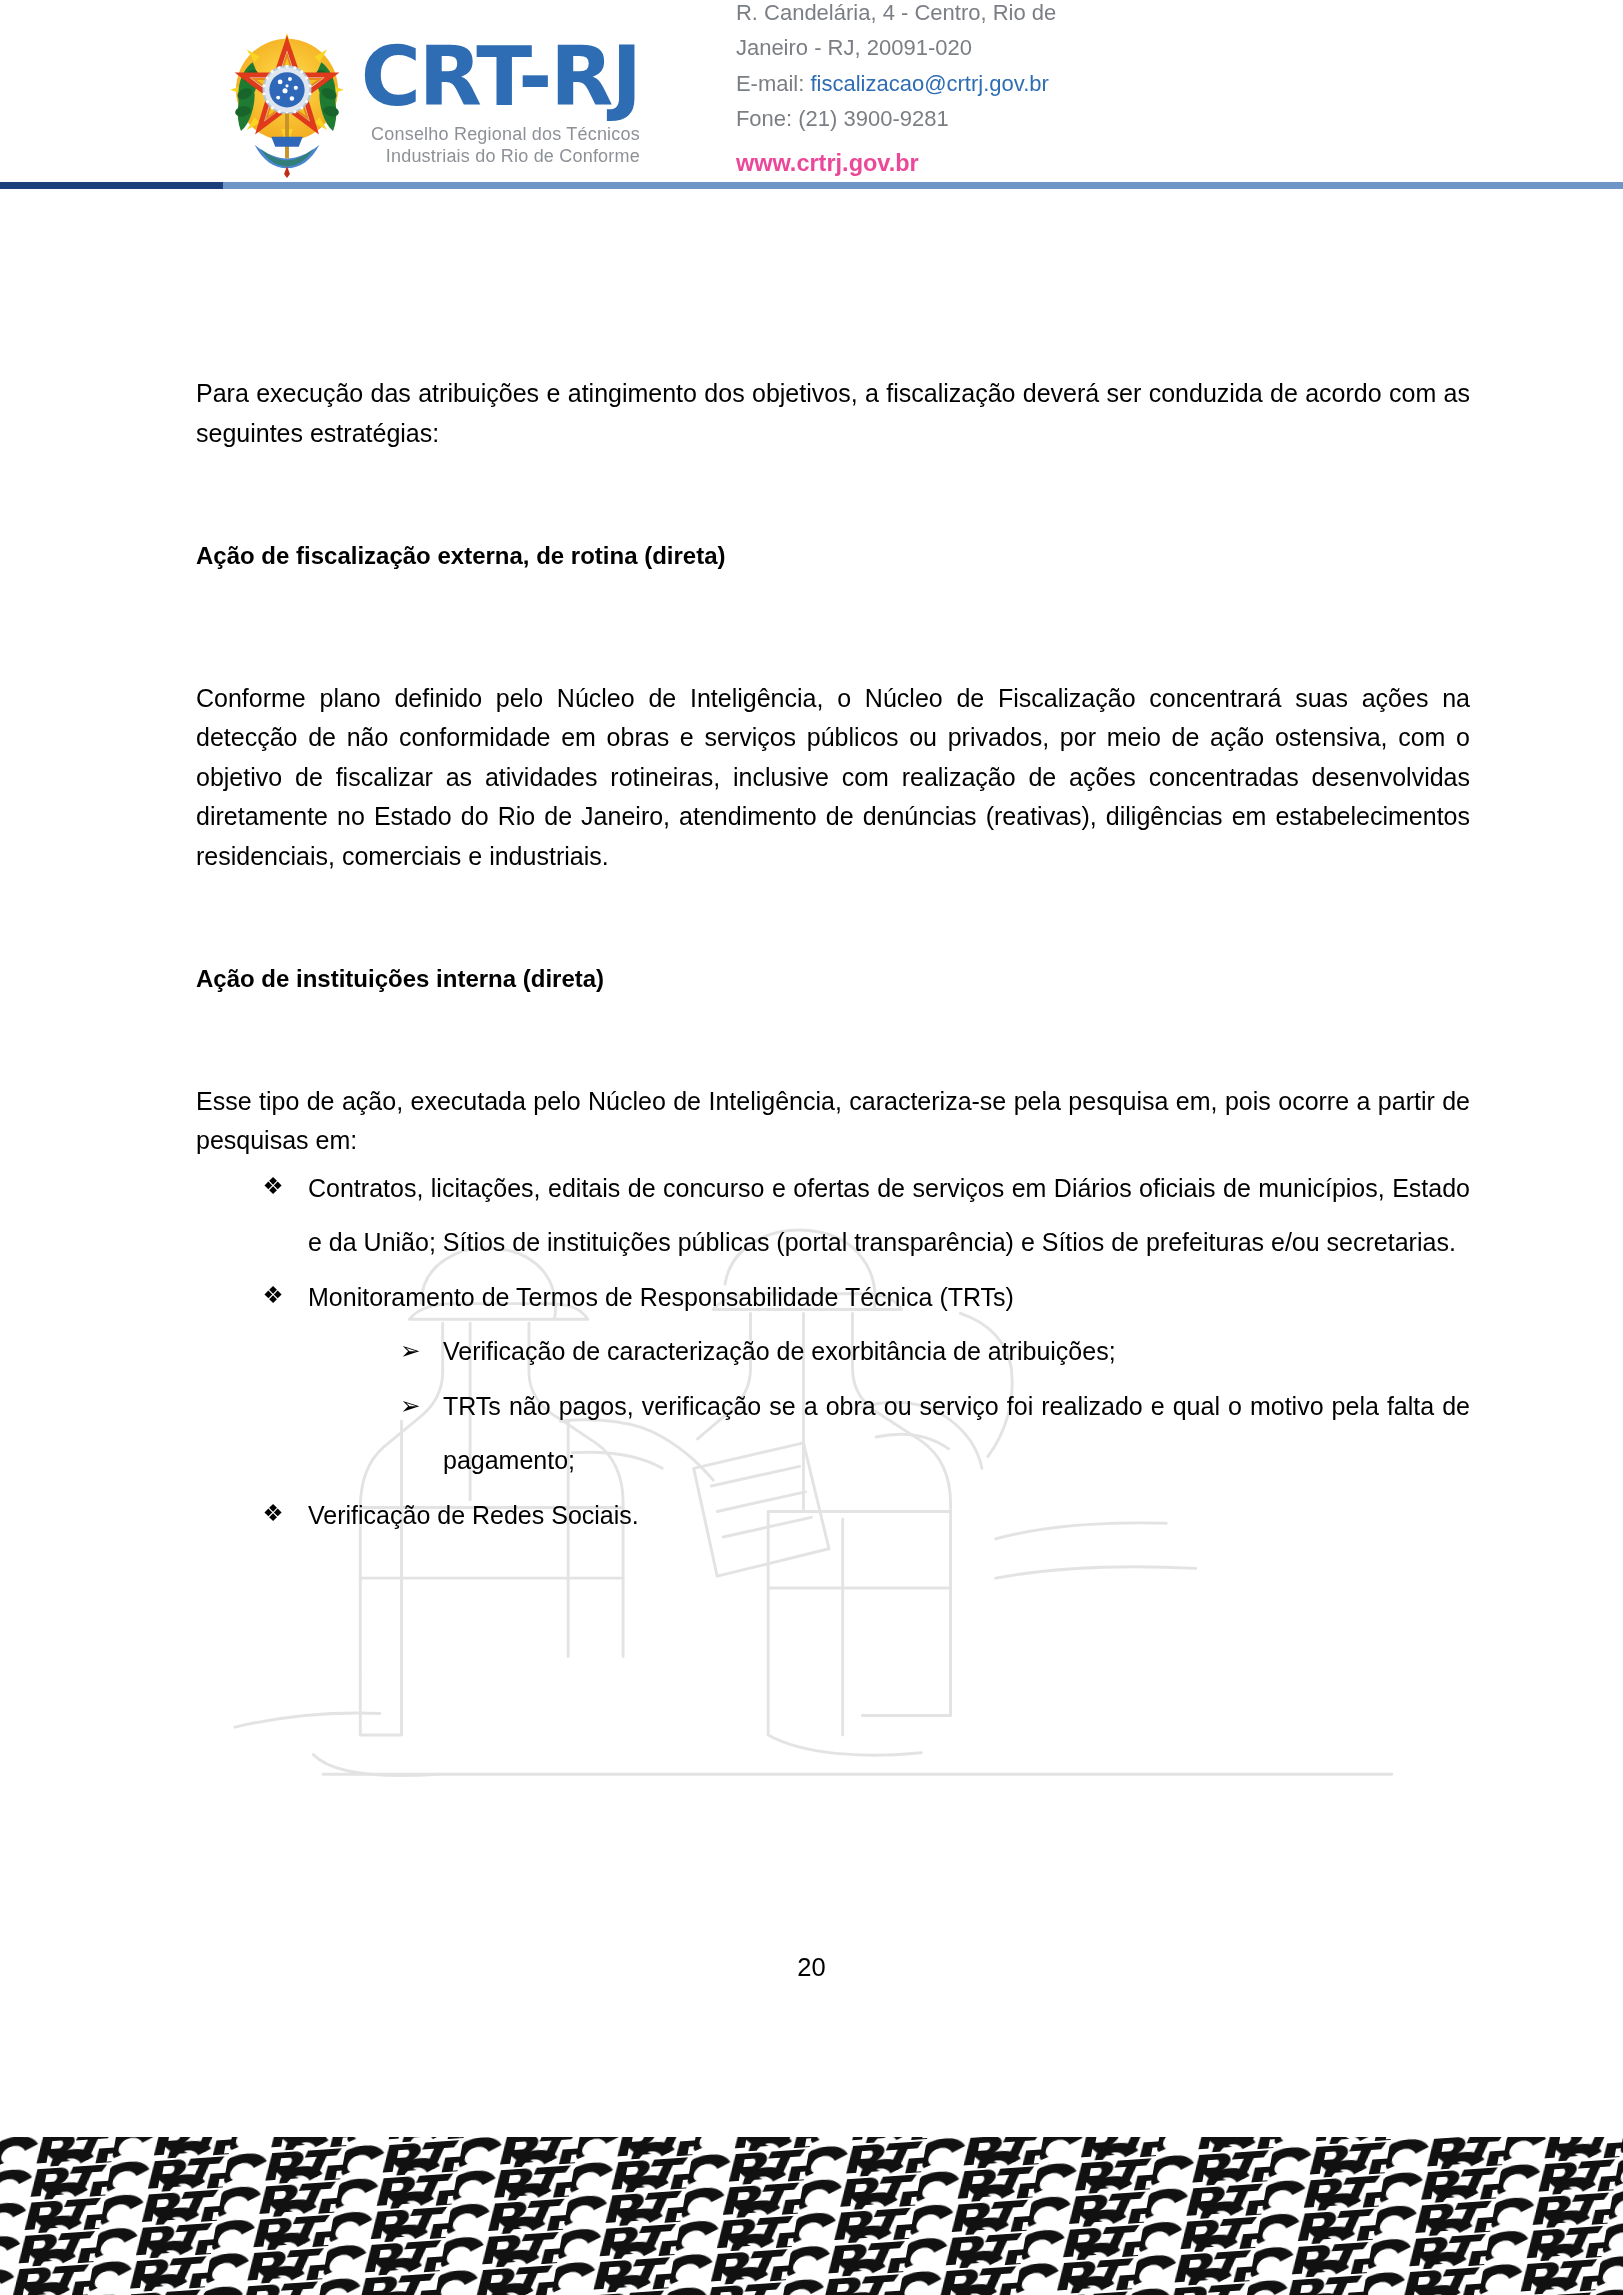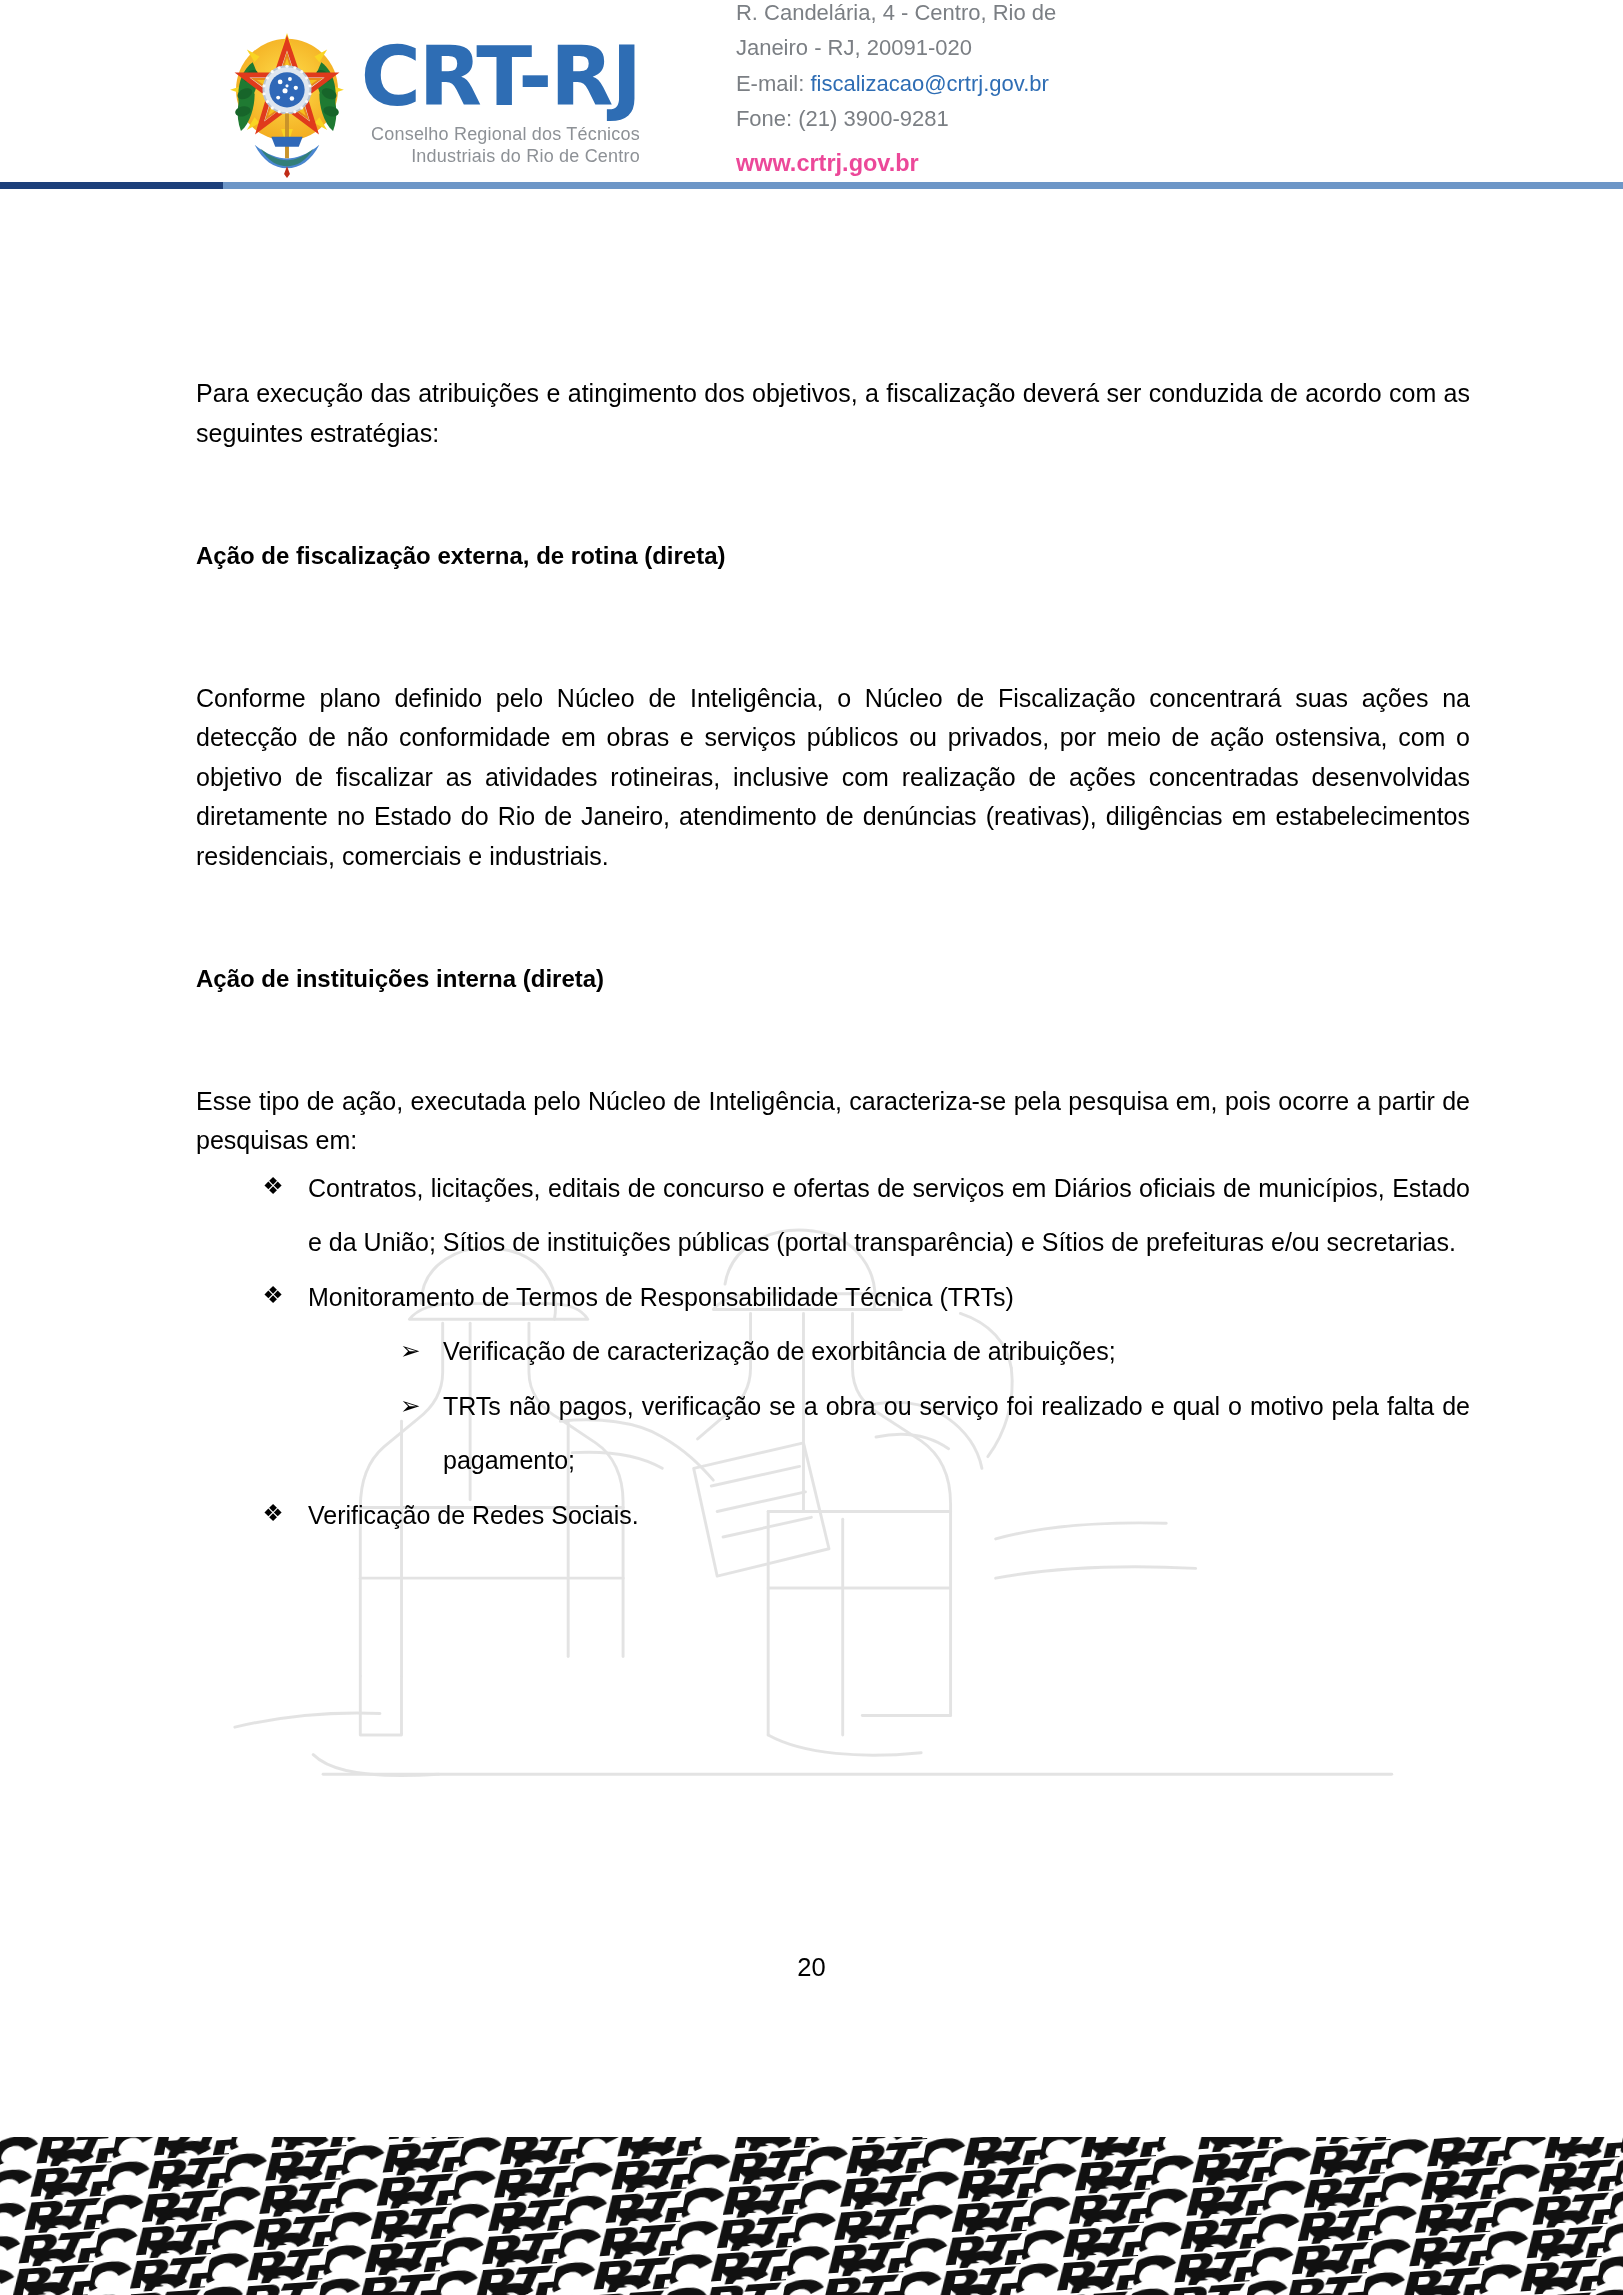--- a/index.html
+++ b/index.html
@@ -292,21 +292,21 @@
           <path d="M28 118 C40 128 52 132 61 132 C70 132 82 128 94 118 C86 134 74 142 61 142 C48 142 36 134 28 118 Z" fill="#4a86d0"></path>
           <path d="M34 122 C44 130 52 134 61 134 C70 134 78 130 88 122 C80 136 70 140 61 140 C52 140 42 136 34 122 Z" fill="#1f7a32" opacity="0.55"></path>
           <polygon points="61,140 64,148 61,152 58,148" fill="#c02b16"></polygon>
         </svg>
       </div>
 
       <div class="wordmark">
         <div class="wordmark-title">CRT-RJ</div>
         <div class="wordmark-sub">
           <div>Conselho Regional dos Técnicos</div>
-          <div>Industriais do Rio de Centro</div>
+          <div>Industriais do Rio de Conforme</div>
         </div>
       </div>
     </div>
 
     <div class="contact-block">
       <div class="contact-line">R. Candelária, 4 - Centro, Rio de</div>
       <div class="contact-line">Janeiro - RJ, 20091-020</div>
       <div class="contact-line"><span>E-mail:</span> <span class="accent">fiscalizacao@crtrj.gov.br</span></div>
       <div class="contact-line">Fone: (21) 3900-9281</div>
       <div class="contact-site">www.crtrj.gov.br</div>

